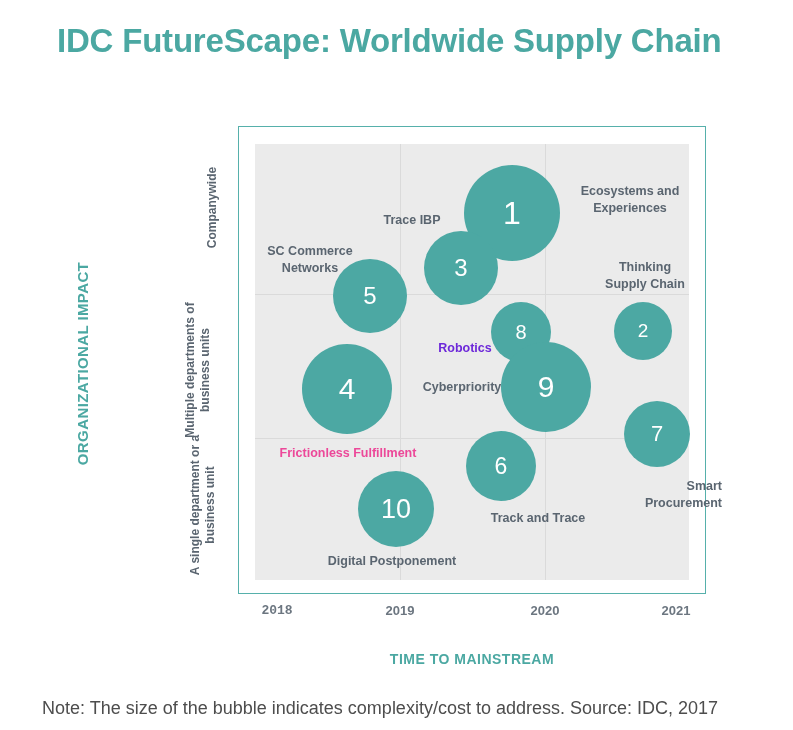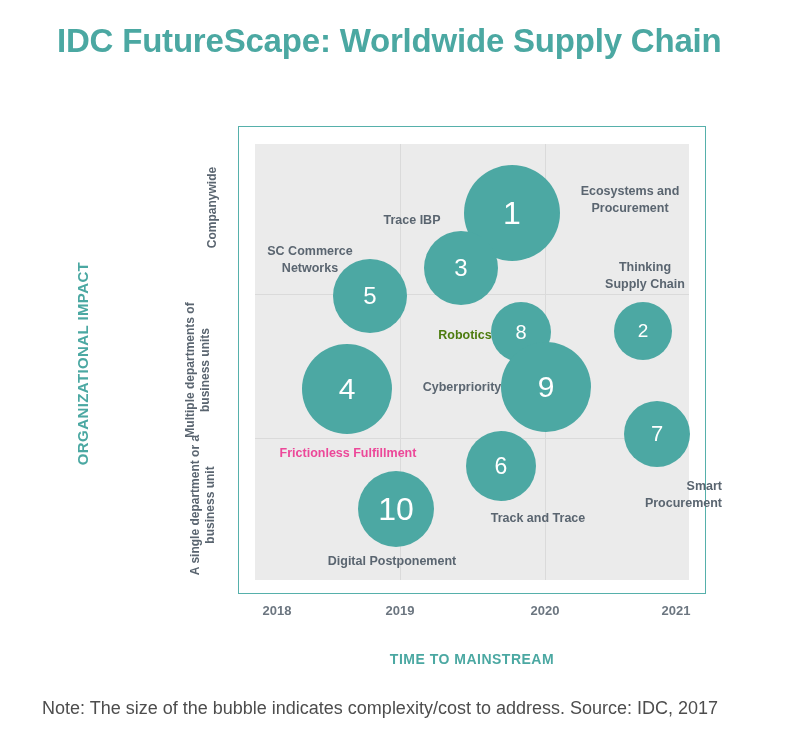--- a/index.html
+++ b/index.html
@@ -169,41 +169,41 @@
     <div class="gridline-h" style="top: 294px;"></div>
     <div class="bubble" style="left: 209px; top: 21px; width: 96px; height: 96px; background: rgb(76, 168, 163); font-size: 32px;">1</div>
     <div class="bubble" style="left: 169px; top: 87px; width: 74px; height: 74px; background: rgb(76, 168, 163); font-size: 24px;">3</div>
     <div class="bubble" style="left: 78px; top: 115px; width: 74px; height: 74px; background: rgb(76, 168, 163); font-size: 24px;">5</div>
     <div class="bubble" style="left: 359px; top: 158px; width: 58px; height: 58px; background: rgb(76, 168, 163); font-size: 19px;">2</div>
     <div class="bubble" style="left: 236px; top: 158px; width: 60px; height: 60px; background: rgb(76, 168, 163); font-size: 20px;">8</div>
     <div class="bubble" style="left: 246px; top: 198px; width: 90px; height: 90px; background: rgb(76, 168, 163); font-size: 30px;">9</div>
     <div class="bubble" style="left: 47px; top: 200px; width: 90px; height: 90px; background: rgb(76, 168, 163); font-size: 30px;">4</div>
     <div class="bubble" style="left: 369px; top: 257px; width: 66px; height: 66px; background: rgb(76, 168, 163); font-size: 22px;">7</div>
     <div class="bubble" style="left: 211px; top: 287px; width: 70px; height: 70px; background: rgb(76, 168, 163); font-size: 23px;">6</div>
-    <div class="bubble" style="left: 103px; top: 327px; width: 76px; height: 76px; background: rgb(76, 168, 163); font-size: 32px;">10</div>
+    <div class="bubble" style="left: 103px; top: 327px; width: 76px; height: 76px; background: rgb(76, 168, 163); font-size: 27px;">10</div>
   </div>
 
 <div id="bubble-labels-layer">
     <div class="bubble-label" style="left: 560px; top: 183px; width: 140px; text-align: center; color: rgb(90, 101, 112);">Ecosystems and
-Procurement</div>
+Experiences</div>
     <div class="bubble-label" style="left: 352px; top: 212px; width: 120px; text-align: center; color: rgb(90, 101, 112);">Trace IBP</div>
     <div class="bubble-label" style="left: 245px; top: 243px; width: 130px; text-align: center; color: rgb(90, 101, 112);">SC Commerce
 Networks</div>
     <div class="bubble-label" style="left: 580px; top: 259px; width: 130px; text-align: center; color: rgb(90, 101, 112);">Thinking
 Supply Chain</div>
-    <div class="bubble-label" style="left: 410px; top: 327px; width: 110px; text-align: center; color: #4d7c0f;">Robotics</div>
+    <div class="bubble-label" style="left: 410px; top: 340px; width: 110px; text-align: center; color: #6d28d9;">Robotics</div>
     <div class="bubble-label" style="left: 402px; top: 379px; width: 120px; text-align: center; color: rgb(90, 101, 112);">Cyberpriority</div>
     <div class="bubble-label" style="left: 258px; top: 445px; width: 180px; text-align: center; color: #ec4899;">Frictionless Fulfillment</div>
     <div class="bubble-label" style="left: 592px; top: 478px; width: 130px; text-align: right; color: rgb(90, 101, 112);">Smart
 Procurement</div>
     <div class="bubble-label" style="left: 468px; top: 510px; width: 140px; text-align: center; color: rgb(90, 101, 112);">Track and Trace</div>
     <div class="bubble-label" style="left: 302px; top: 553px; width: 180px; text-align: center; color: rgb(90, 101, 112);">Digital Postponement</div>
   </div>
 
 <div id="x-ticks-layer">
-    <div class="x-tick" style="left: 242px;">2018</div>
+    <div class="x-tick" style="left: 242px; font-family: Liberation Mono, monospace;">2018</div>
     <div class="x-tick" style="left: 365px;">2019</div>
     <div class="x-tick" style="left: 510px;">2020</div>
     <div class="x-tick" style="left: 641px;">2021</div>
   </div>
 <div id="x-axis-title">TIME TO MAINSTREAM</div>
 
 <div id="footnote">Note: The size of the bubble indicates complexity/cost to address. Source: IDC, 2017</div>
 
 </body></html>

